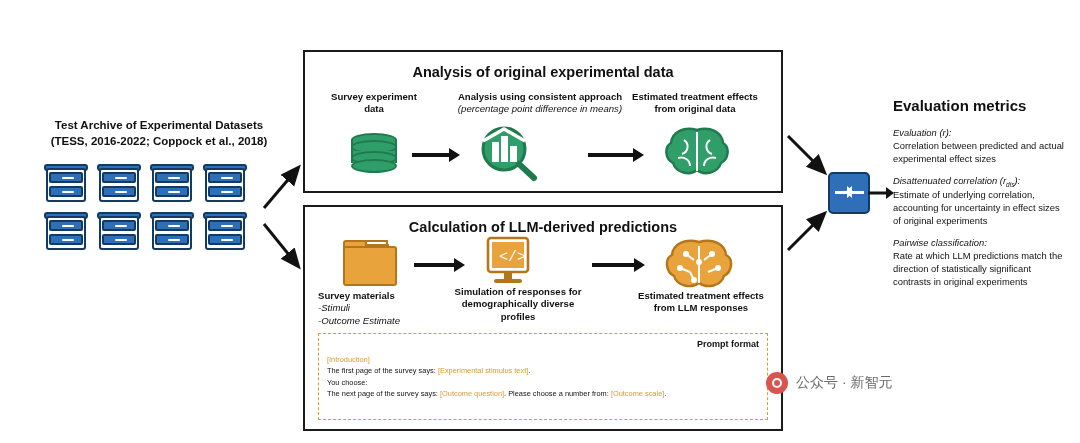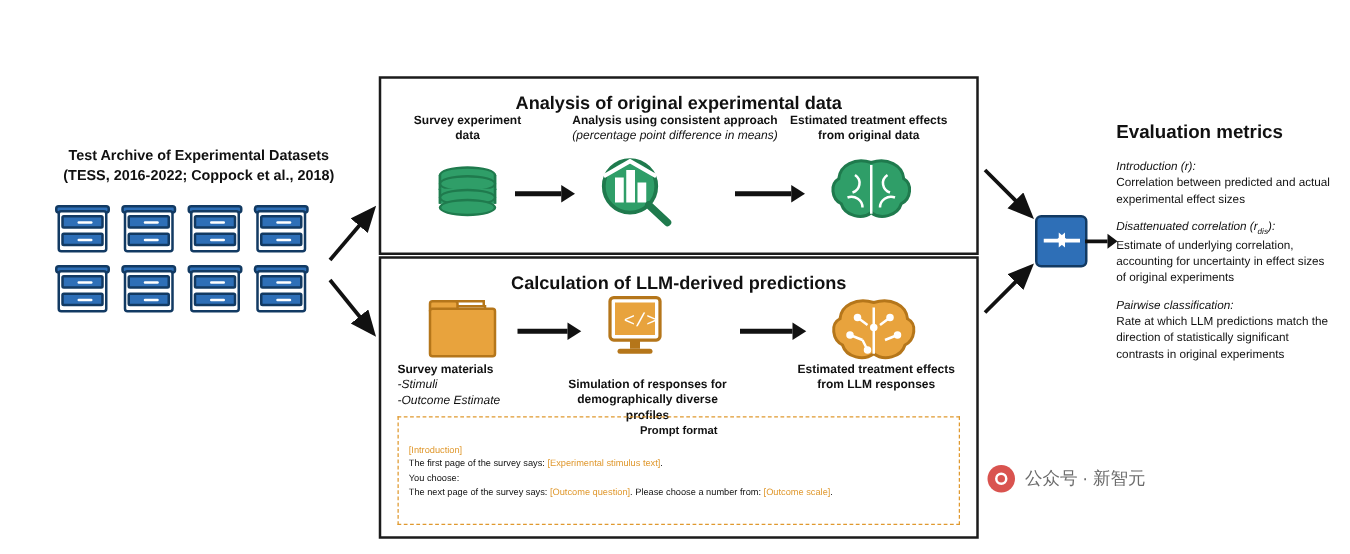--- a/index.html
+++ b/index.html
@@ -86,21 +86,21 @@
     box-sizing: border-box;
   }
 
   
   .panel {
     position: absolute;
     border: 2.2px solid #1b1b1b;
     background: #ffffff;
     box-sizing: border-box;
   }
-  .panel-top { left: 303px; top: 50px; width: 480px; height: 143px; margin-top: 11px; }
+  .panel-top { left: 303px; top: 50px; width: 480px; height: 143px; }
   .panel-bottom { left: 303px; top: 205px; width: 480px; height: 226px; }
 
   .panel-title {
     text-align: center;
     font-size: 14.5px;
     font-weight: bold;
     margin-top: 12px;
   }
 
   .col-label {
@@ -188,21 +188,21 @@
     position: absolute;
     left: 318px;
     top: 333px;
     width: 450px;
     height: 87px;
     border: 1.4px dashed #e0992f;
     box-sizing: border-box;
     padding: 5px 8px 0 8px;
   }
   .prompt-title {
-    text-align: center;
+    text-align: right;
     font-size: 9px;
     font-weight: bold;
     color: #111111;
     margin-bottom: 5px;
   }
   .prompt-line {
     font-size: 7.4px;
     line-height: 1.55;
     color: #111111;
     white-space: nowrap;
@@ -251,21 +251,21 @@
     position: absolute;
     top: 12px;
     width: 0; height: 0;
     border-top: 6px solid transparent;
     border-bottom: 6px solid transparent;
   }
 
   
   .watermark {
     position: absolute;
-    left: 790px;
+    left: 766px;
     top: 372px;
     display: flex;
     align-items: center;
     gap: 8px;
     color: #6b6b6b;
     font-size: 14px;
   }
   .wm-circle {
     width: 22px; height: 22px;
     border-radius: 50%;
@@ -441,21 +441,21 @@
   <div class="big-arrow" style="left:592px; top:263px;">
     <div class="shaft" style="width:42px;"></div>
     <div class="head" style="left:42px;"></div>
   </div>
 
   <div class="col-label" style="left:318px; top:290px; width:110px; text-align:left;">
     <span>Survey materials</span><br>
     <span class="col-sub">-Stimuli</span><br>
     <span class="col-sub">-Outcome Estimate</span>
   </div>
-  <div class="col-label" style="left:452px; top:302px; width:132px;">
+  <div class="col-label" style="left:452px; top:286px; width:132px;">
     Simulation of responses for<br>demographically diverse profiles
   </div>
   <div class="col-label" style="left:626px; top:290px; width:150px;">
     Estimated treatment effects<br>from LLM responses
   </div>
 
   <div class="prompt-box">
     <div class="prompt-title">Prompt format</div>
     <div class="prompt-line"><span class="ph">[Introduction]</span></div>
     <div class="prompt-line">The first page of the survey says: <span class="ph">[Experimental stimulus text]</span>.</div>
@@ -482,21 +482,21 @@
 
   <svg class="icon" style="left:868px; top:184px;" width="28" height="18">
     <line x1="0" y1="9" x2="18" y2="9" stroke="#111111" stroke-width="3"></line>
     <path d="M18,3 L26,9 L18,15 z" fill="#111111"></path>
   </svg>
 
   <div class="metrics">
     <h4>Evaluation metrics</h4>
 
     <div class="metric">
-      <span class="m-title">Introduction (r):</span>
+      <span class="m-title">Evaluation (r):</span>
       <span>Correlation between predicted and actual experimental effect sizes</span>
     </div>
 
     <div class="metric">
       <span class="m-title">Disattenuated correlation (r<sub style="font-size:6.5px">dis</sub>):</span>
       <span>Estimate of underlying correlation, accounting for uncertainty in effect sizes of original experiments</span>
     </div>
 
     <div class="metric">
       <span class="m-title">Pairwise classification:</span>

